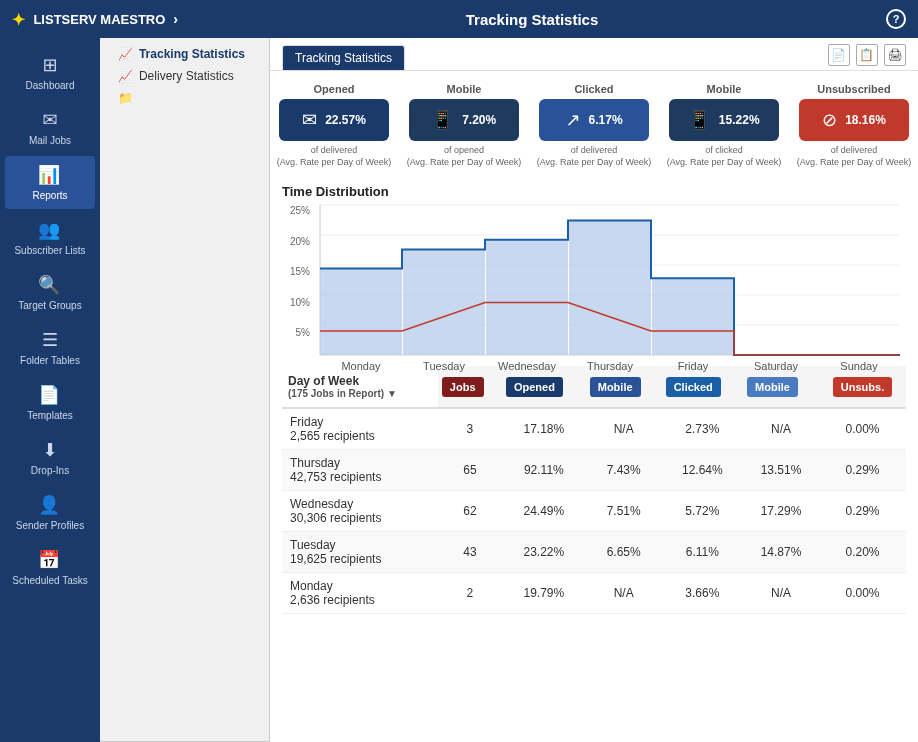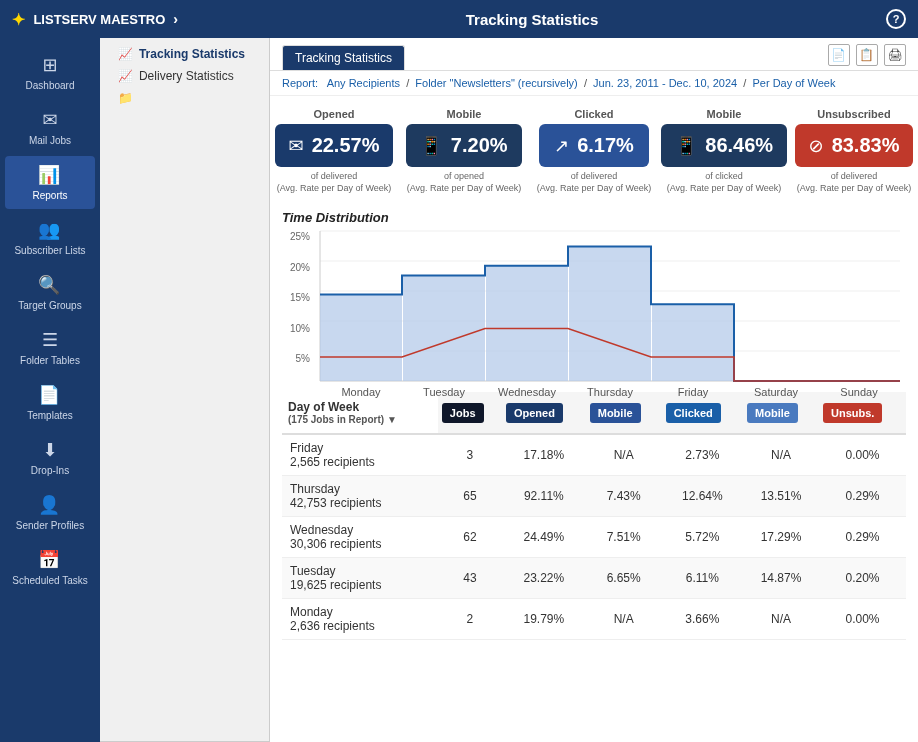--- a/index.html
+++ b/index.html
@@ -43,26 +43,26 @@
 
     
     .stats-row { display: flex; gap: 10px; padding: 12px 12px 8px; justify-content: center; }
     .stat-card { display: flex; flex-direction: column; align-items: center; min-width: 120px; }
     .stat-label-top { font-size: 11px; color: #555; margin-bottom: 4px; font-weight: bold; }
     .stat-box { border-radius: 6px; padding: 10px 14px; display: flex; align-items: center; gap: 8px; min-width: 110px; justify-content: center; }
     .stat-box.blue { background: #1a3a6b; }
     .stat-box.dark-blue { background: #1e3a5f; }
     .stat-box.red { background: #c0392b; }
     .stat-box.blue-light { background: #2a5298; }
-    .stat-value { color: white; font-size: 20px; font-weight: bold; }
+    .stat-value { color: white; font-size: 12px; font-weight: bold; }
     .stat-sub { font-size: 9px; color: #666; text-align: center; margin-top: 4px; line-height: 1.3; }
 
     
     .chart-section { padding: 8px 12px; }
-    .chart-title { font-size: 13px; font-weight: bold; margin-bottom: 6px; color: #222; font-style: italic; }
+    .chart-title { font-size: 13px; font-weight: bold; margin-bottom: 6px; color: #222; }
 
     
     .table-section { padding: 0 12px 12px; }
     .data-table { width: 100%; border-collapse: collapse; font-size: 12px; }
     .data-table th { background: #f5f5f5; padding: 8px 6px; text-align: left; border-bottom: 2px solid #ddd; font-size: 11px; }
     .data-table td { padding: 6px 8px; border-bottom: 1px solid #eee; text-align: center; }
     .data-table td.day-col { text-align: left; }
     .th-btn { padding: 4px 8px; border-radius: 3px; color: white; font-size: 11px; font-weight: bold; white-space: nowrap; }
 
     .footer-note { text-align: center; padding: 8px; font-size: 11px; color: #666; border-top: 1px solid #eee; }
@@ -155,31 +155,20 @@
         <div class="tab">
           <span>Tracking Statistics</span>
         </div>
         <div class="tab-icons">
           <div class="tab-icon-btn" title="Export PDF">📄</div>
           <div class="tab-icon-btn" title="Export CSV">📋</div>
           <div class="tab-icon-btn" title="Print">🖨</div>
         </div>
       </div>
 
-      <div class="report-path">
-        <span>Report:</span>
-        &nbsp;
-        <span>Any Recipients</span>
-        &nbsp;/&nbsp;
-        <span>Folder "Newsletters" (recursively)</span>
-        &nbsp;/&nbsp;
-        <span>Jun. 23, 2011 - Dec. 10, 2024</span>
-        &nbsp;/&nbsp;
-        <span>Per Day of Week</span>
-      </div>
 
       <div class="main-panel">
 
         <div class="stats-row">
 
           <div class="stat-card">
             <div class="stat-label-top">Opened</div>
             <div class="stat-box blue">
               <span style="color:white;font-size:18px;">✉</span>
               <span class="stat-value">22.57%</span>
@@ -202,30 +191,30 @@
               <span style="color:white;font-size:18px;">↗</span>
               <span class="stat-value">6.17%</span>
             </div>
             <div class="stat-sub">of delivered<br>(Avg. Rate per Day of Week)</div>
           </div>
 
           <div class="stat-card">
             <div class="stat-label-top">Mobile</div>
             <div class="stat-box dark-blue">
               <span style="color:white;font-size:18px;">📱</span>
-              <span class="stat-value">86.46%</span>
+              <span class="stat-value">15.22%</span>
             </div>
             <div class="stat-sub">of clicked<br>(Avg. Rate per Day of Week)</div>
           </div>
 
           <div class="stat-card">
             <div class="stat-label-top">Unsubscribed</div>
             <div class="stat-box red">
               <span style="color:white;font-size:18px;">⊘</span>
-              <span class="stat-value">83.83%</span>
+              <span class="stat-value">18.16%</span>
             </div>
             <div class="stat-sub">of delivered<br>(Avg. Rate per Day of Week)</div>
           </div>
         </div>
 
         <div class="chart-section">
           <div class="chart-title">Time Distribution</div>
           <div style="display:flex; align-items:stretch;">
 
             <div style="display:flex;flex-direction:column;justify-content:space-between;padding-right:4px;padding-bottom:20px;font-size:10px;color:#666;text-align:right;width:32px;">
@@ -276,35 +265,35 @@
           <table class="data-table">
             <thead>
               <tr>
                 <th style="text-align:left; background:white; border-bottom:2px solid #ddd;">
                   <div style="font-weight:bold;font-size:12px;">Day of Week</div>
                   <div style="font-size:10px;color:#555;cursor:pointer;">
                     <span>(175 Jobs in Report)</span> ▼
                   </div>
                 </th>
                 <th style="padding:4px;">
-                  <span class="th-btn" style="background:#0f172a;">Jobs</span>
+                  <span class="th-btn" style="background:#7f1d1d;">Jobs</span>
                 </th>
                 <th style="padding:4px;">
                   <span class="th-btn" style="background:#1a3a6b;">Opened</span>
                 </th>
                 <th style="padding:4px;">
                   <span class="th-btn" style="background:#2a5298;">Mobile</span>
                 </th>
                 <th style="padding:4px;">
                   <span class="th-btn" style="background:#1a5fa8;">Clicked</span>
                 </th>
                 <th style="padding:4px;">
                   <span class="th-btn" style="background:#4a7abf;">Mobile</span>
                 </th>
-                <th style="padding:4px;">
+                <th style="padding:4px;text-align:center;">
                   <span class="th-btn" style="background:#c0392b;">Unsubs.</span>
                 </th>
               </tr>
             </thead>
             <tbody id="table-body">
             <tr style="background: rgb(255, 255, 255);">
     <td class="day-col">
       <div class="day-info">
         <span class="day-name">Friday</span>
         <span class="recipients">2,565 recipients</span>

